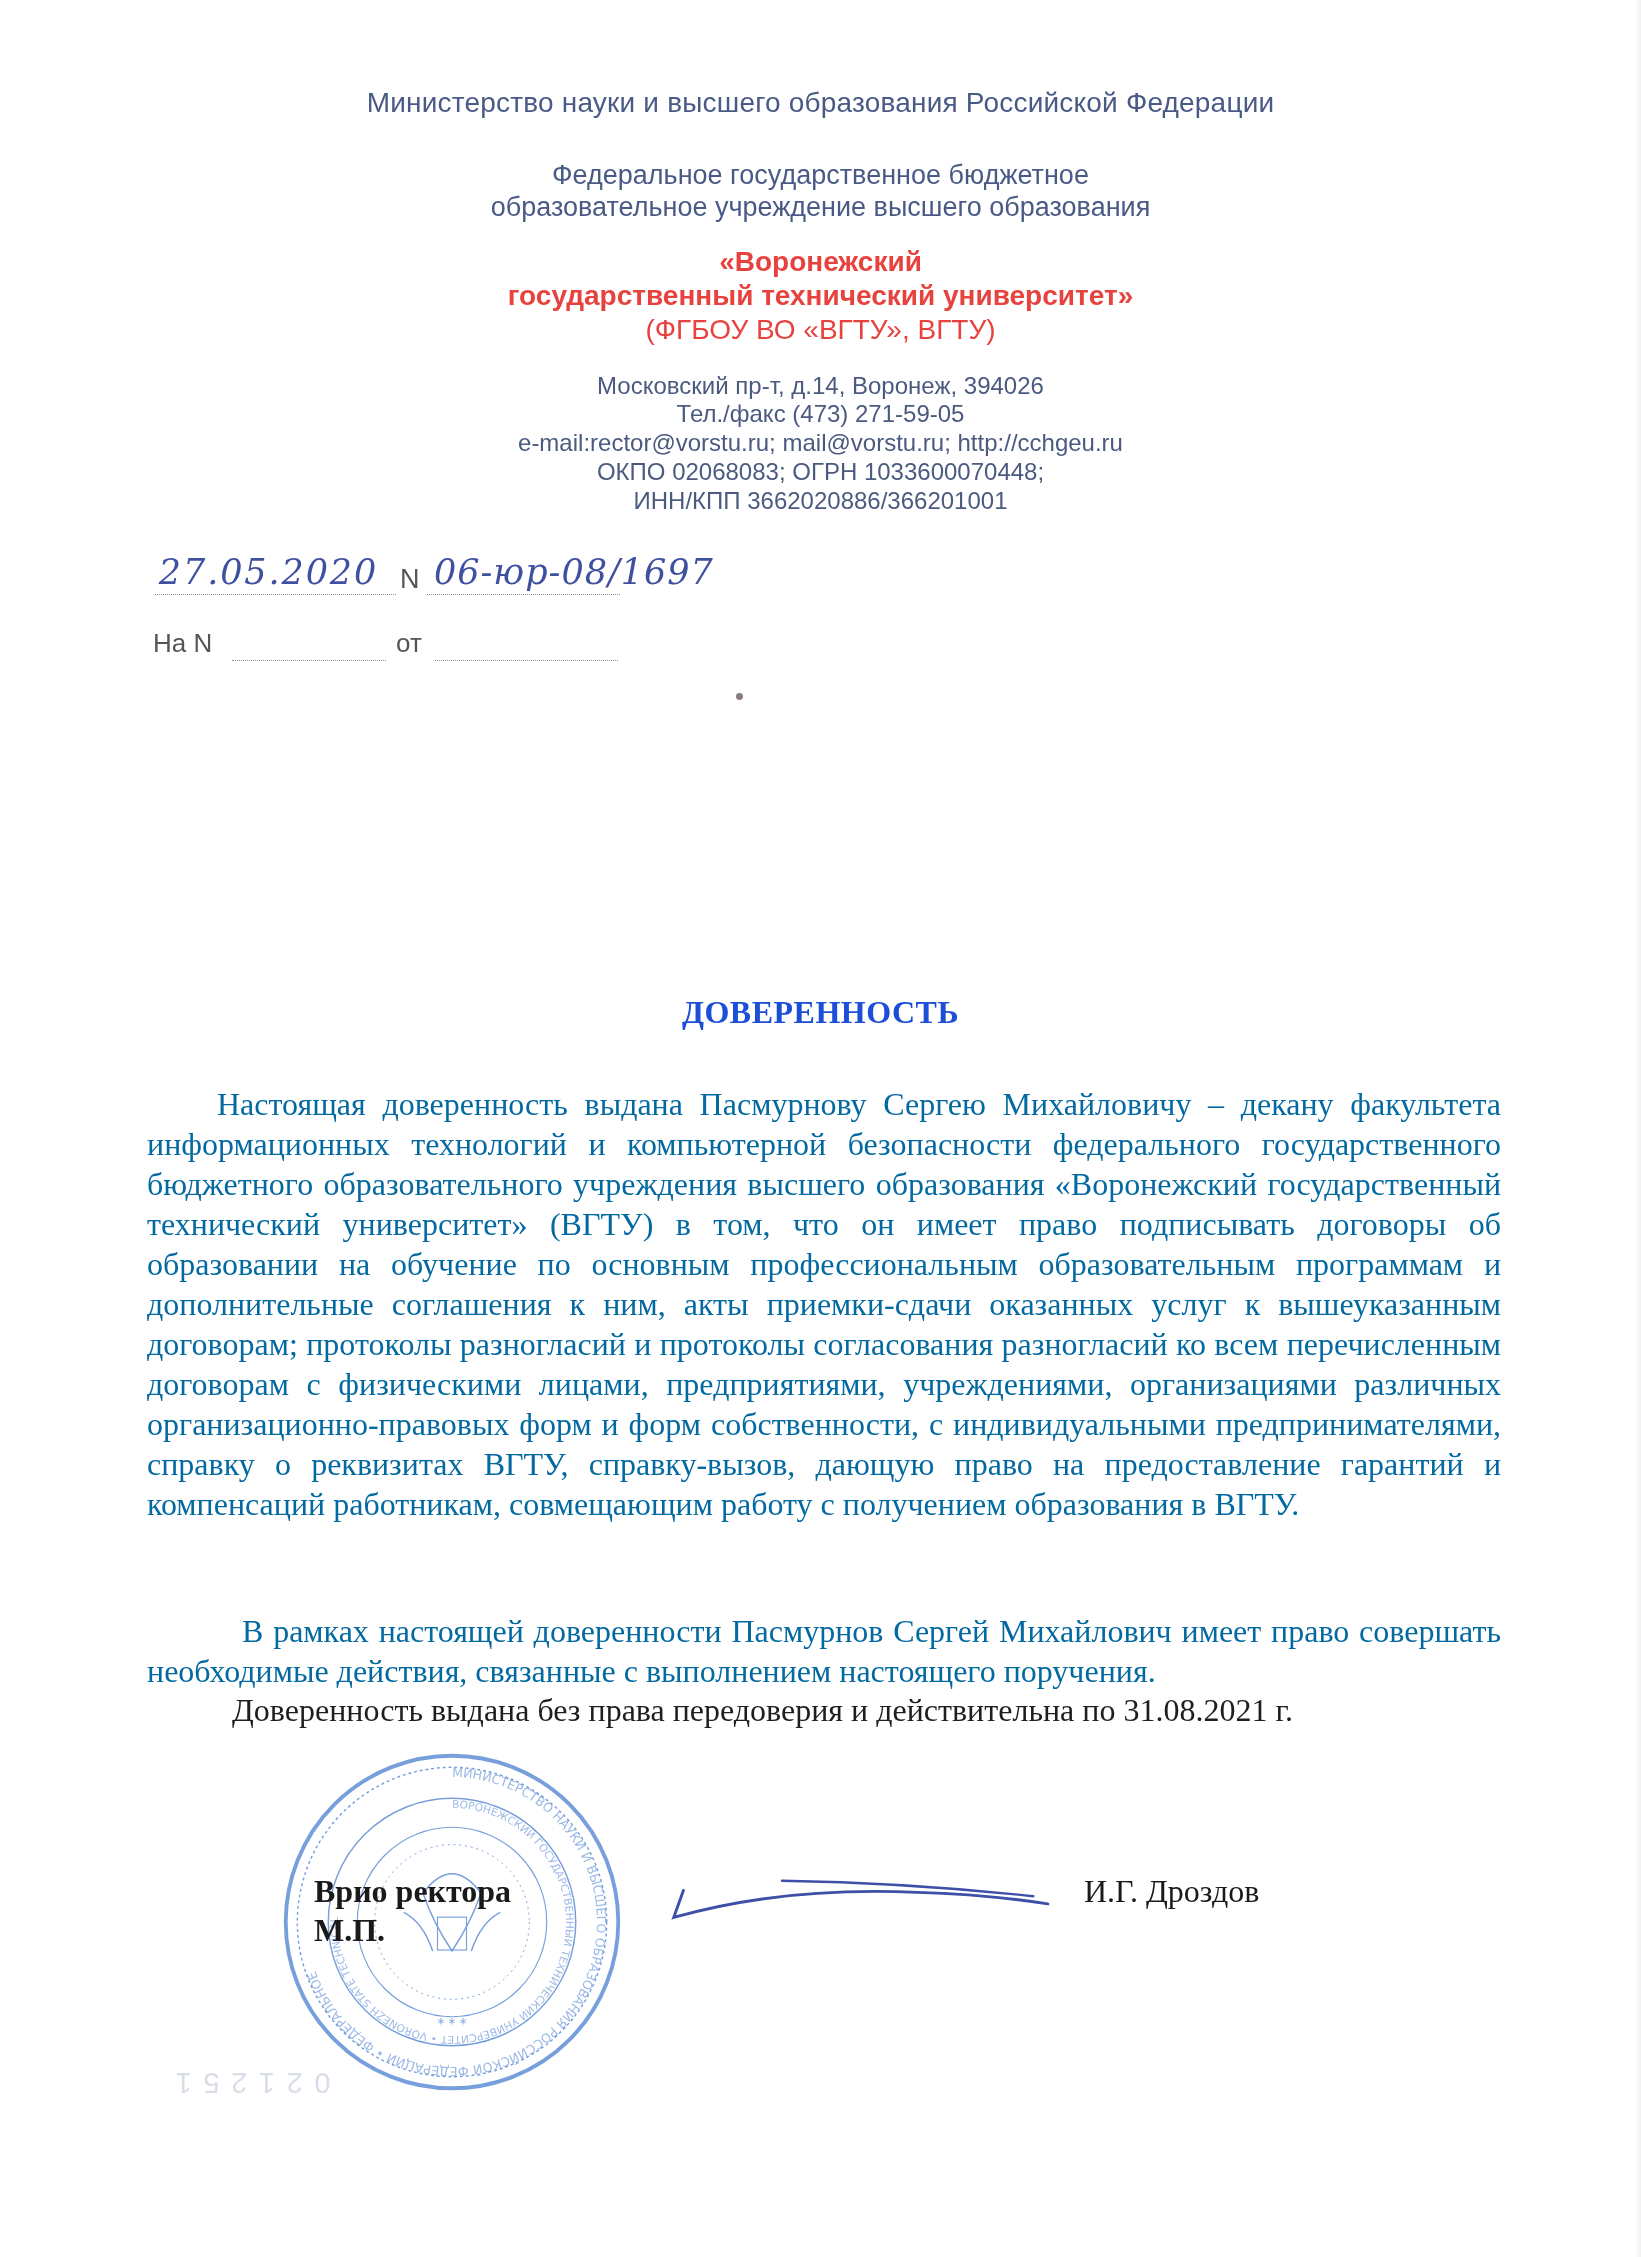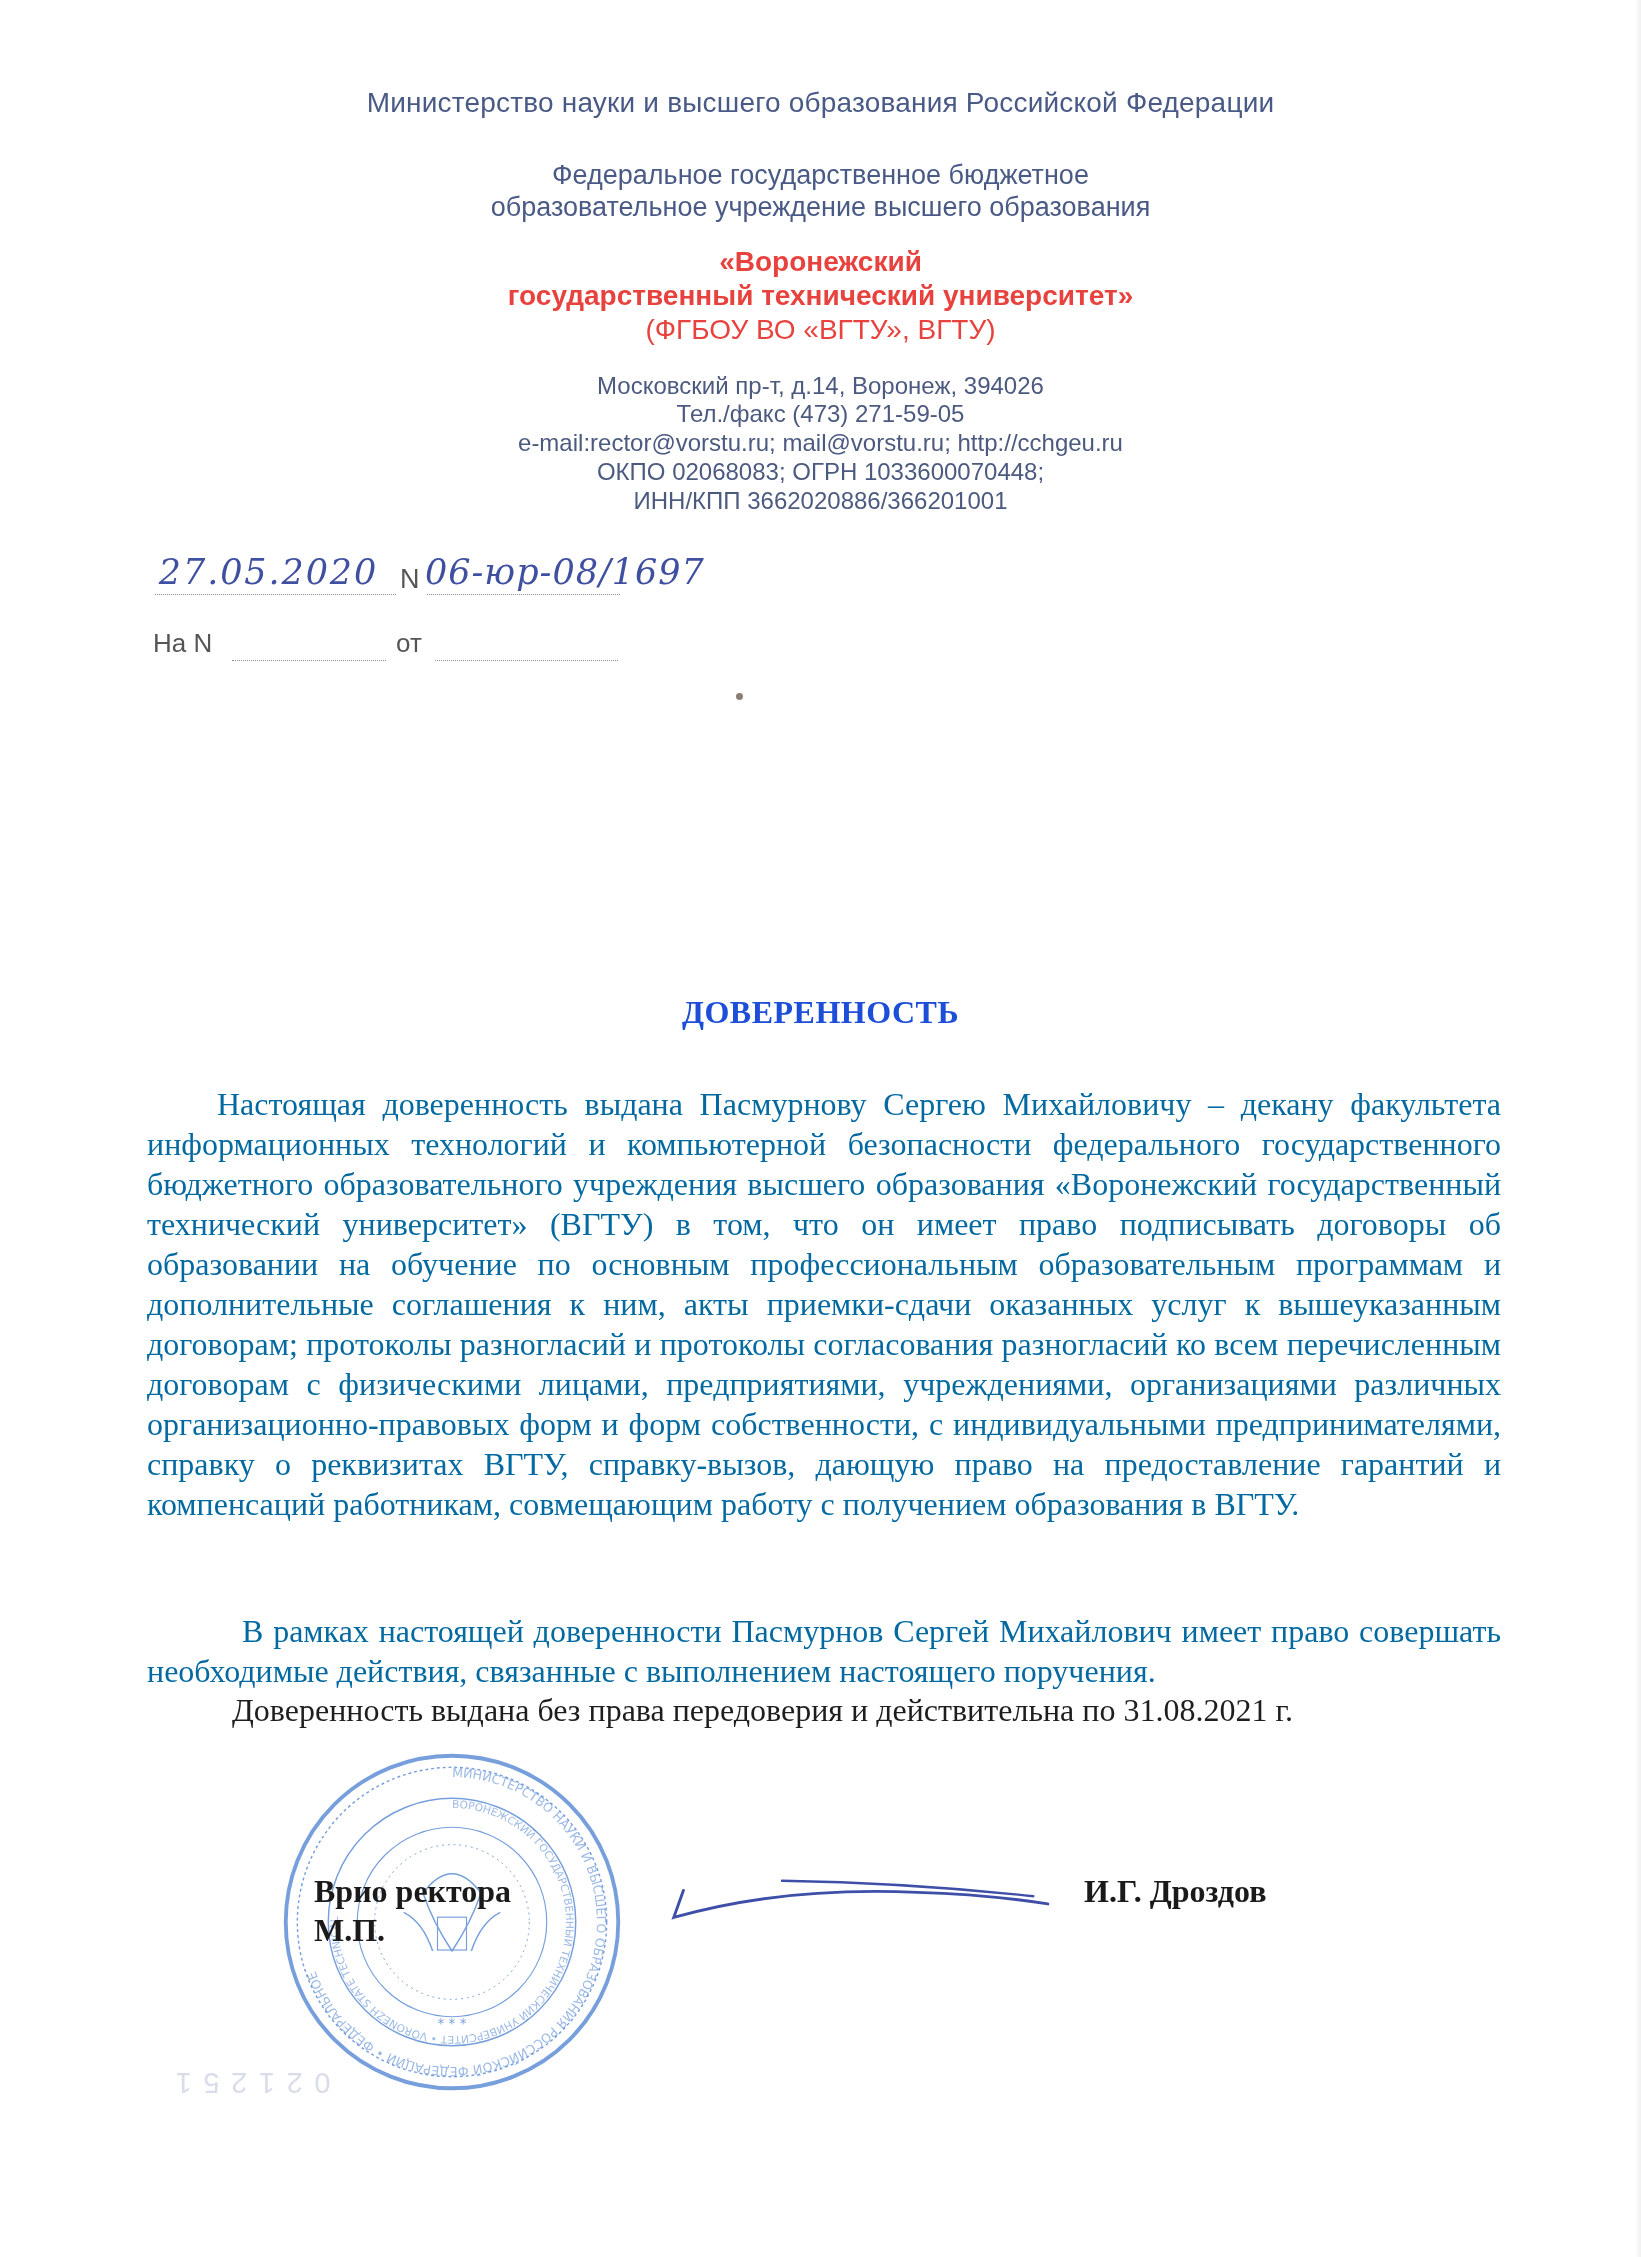--- a/index.html
+++ b/index.html
@@ -14,21 +14,21 @@
   .uni1 { top: 246px; }
   .uni2 { top: 280px; }
   .uni3 { top: 314px; font-weight: normal; font-size: 28px; }
   .addr { font-size: 24px; color: #4c5a80; }
   .a1 { top: 372px; } .a2 { top: 400px; } .a3 { top: 429px; } .a4 { top: 458px; } .a5 { top: 487px; }
 
   .reg-row { position: absolute; left: 153px; top: 552px; height: 48px; width: 579px; font-family: "Liberation Sans", sans-serif; }
   .hand { position: absolute; font-family: "DejaVu Serif", serif; font-style: italic; color: #4050a0; font-size: 35px; letter-spacing: 1.9px; }
   .reg-date { left: 5.8px; top: 0px; }
   .reg-n { position: absolute; left: 247px; top: 11.6px; font-size: 27px; color: #555; }
-  .reg-num { left: 272px; top: 0px; letter-spacing: 1px; }
+  .reg-num { left: 281px; top: 0px; letter-spacing: 1px; }
   .uline { position: absolute; border-bottom: 1.9px dotted #8a8fa8; height: 0; }
   .u1 { left: 1.9px; top: 42px; width: 241px; }
   .u2 { left: 274px; top: 42px; width: 193px; }
 
   .ref-row { position: absolute; left: 153px; top: 628px; font-family: "Liberation Sans", sans-serif; font-size: 26px; color: #555; height: 39px; width: 579px; }
   .ref-row span { position: absolute; top: 0; }
   .u3 { left: 79px; top: 32px; width: 154px; }
   .u4 { left: 282px; top: 32px; width: 183px; }
   .speck { position: absolute; left: 736px; top: 693px; width: 6.8px; height: 6.8px; border-radius: 50%; background: #8a7f78; }
 
@@ -36,21 +36,21 @@
 
   .body-text { position: absolute; left: 147px; width: 1354px; font-family: "Liberation Serif", serif; font-size: 32px; color: #0369a1; line-height: 40px; text-align: justify; }
   .p1 { top: 1084px; text-indent: 70px; }
   .p2 { top: 1611px; text-indent: 95px; }
   .p3 { position: absolute; top: 1692px; left: 232px; font-family: "Liberation Serif", serif; font-size: 32px; color: #1e1e1e; }
 
   .stamp { position: absolute; left: 278px; top: 1748px; width: 348px; height: 348px; }
   .sig-label { position: absolute; left: 314px; font-family: "Liberation Serif", serif; font-weight: bold; font-size: 32px; color: #1a1a1a; }
   .sl1 { top: 1873px; } .sl2 { top: 1912px; text-align: center; }
   .signature { position: absolute; left: 666px; top: 1873px; width: 406px; height: 58px; }
-  .signer { position: absolute; left: 1084px; top: 1873px; font-family: "Liberation Serif", serif; font-weight: bold; font-size: 32px; color: #1a1a1a; }
+  .signer { position: absolute; left: 1084px; top: 1873px; font-family: "Liberation Serif", serif; font-weight: normal; font-size: 32px; color: #1a1a1a; }
   .bleed { position: absolute; left: 164px; top: 2066px; font-family: "Liberation Sans", sans-serif; font-size: 29px; color: #d8dde8; letter-spacing: 11.6px; transform: scaleY(-1) scaleX(-1); }
 </style>
 </head>
 <body>
 
 <div class="page">
   <div class="right-edge"></div>
 
   <div class="hdr ministry">Министерство науки и высшего образования Российской Федерации</div>
   <div class="hdr fed1">Федеральное государственное бюджетное</div>

